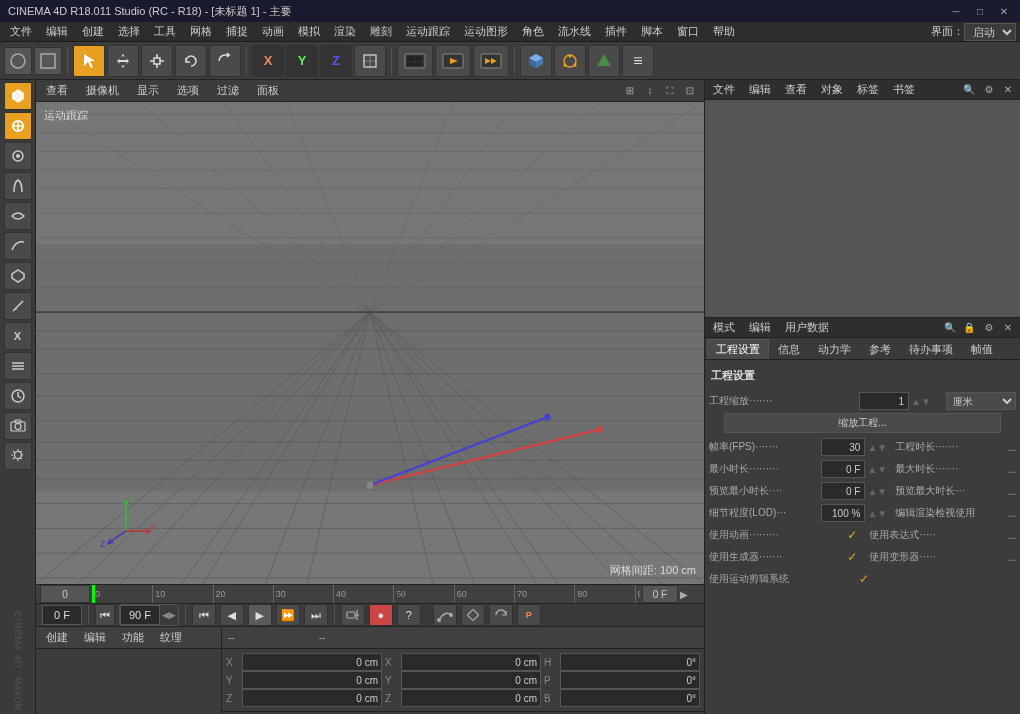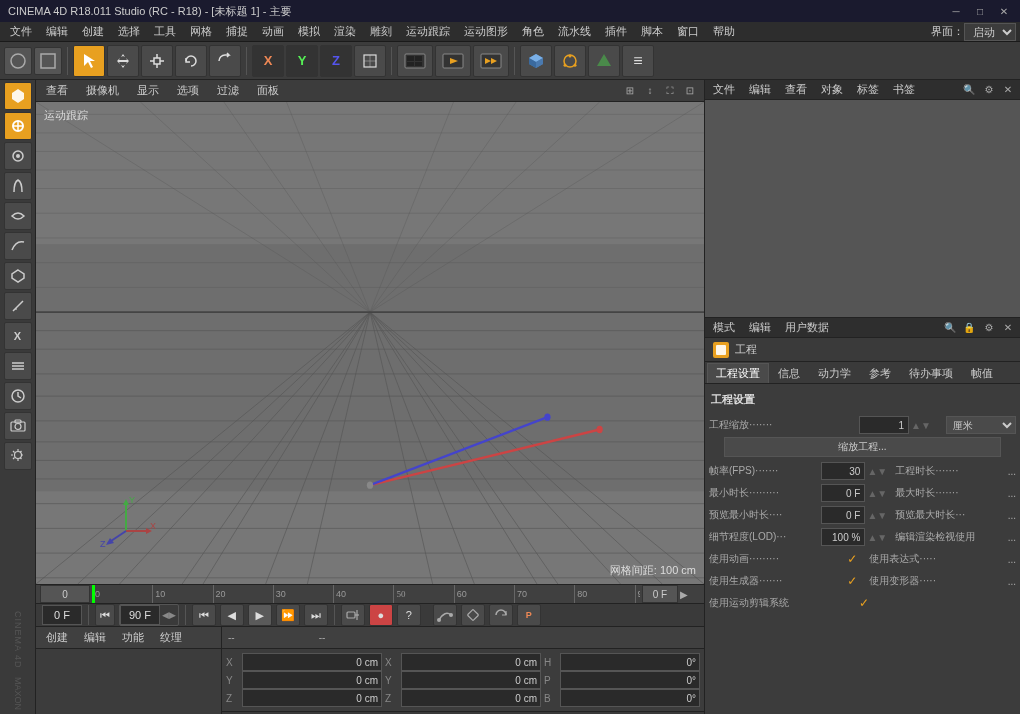--- a/index.html
+++ b/index.html
@@ -1023,28 +1023,20 @@
         <div id="right-bottom-icons">
           <span class="rt-icon">🔍</span>
           <span class="rt-icon">🔒</span>
           <span class="rt-icon">⚙</span>
           <span class="rt-icon">✕</span>
         </div>
       </div>
 
       <div id="props-panel">
 
-        <div id="props-header">
-          <div class="prop-icon">
-            <svg width="12" height="12" viewBox="0 0 12 12">
-                <rect x="1" y="1" width="10" height="10" rx="1" fill="#fff" opacity="0.9"></rect>
-              </svg>
-          </div>
-          <span class="props-title">工程</span>
-        </div>
 
         <div id="props-tabs">
           <div class="props-tab active">工程设置</div>
           <div class="props-tab">信息</div>
           <div class="props-tab">动力学</div>
           <div class="props-tab">参考</div>
           <div class="props-tab">待办事项</div>
           <div class="props-tab">帧值</div>
         </div>
 

